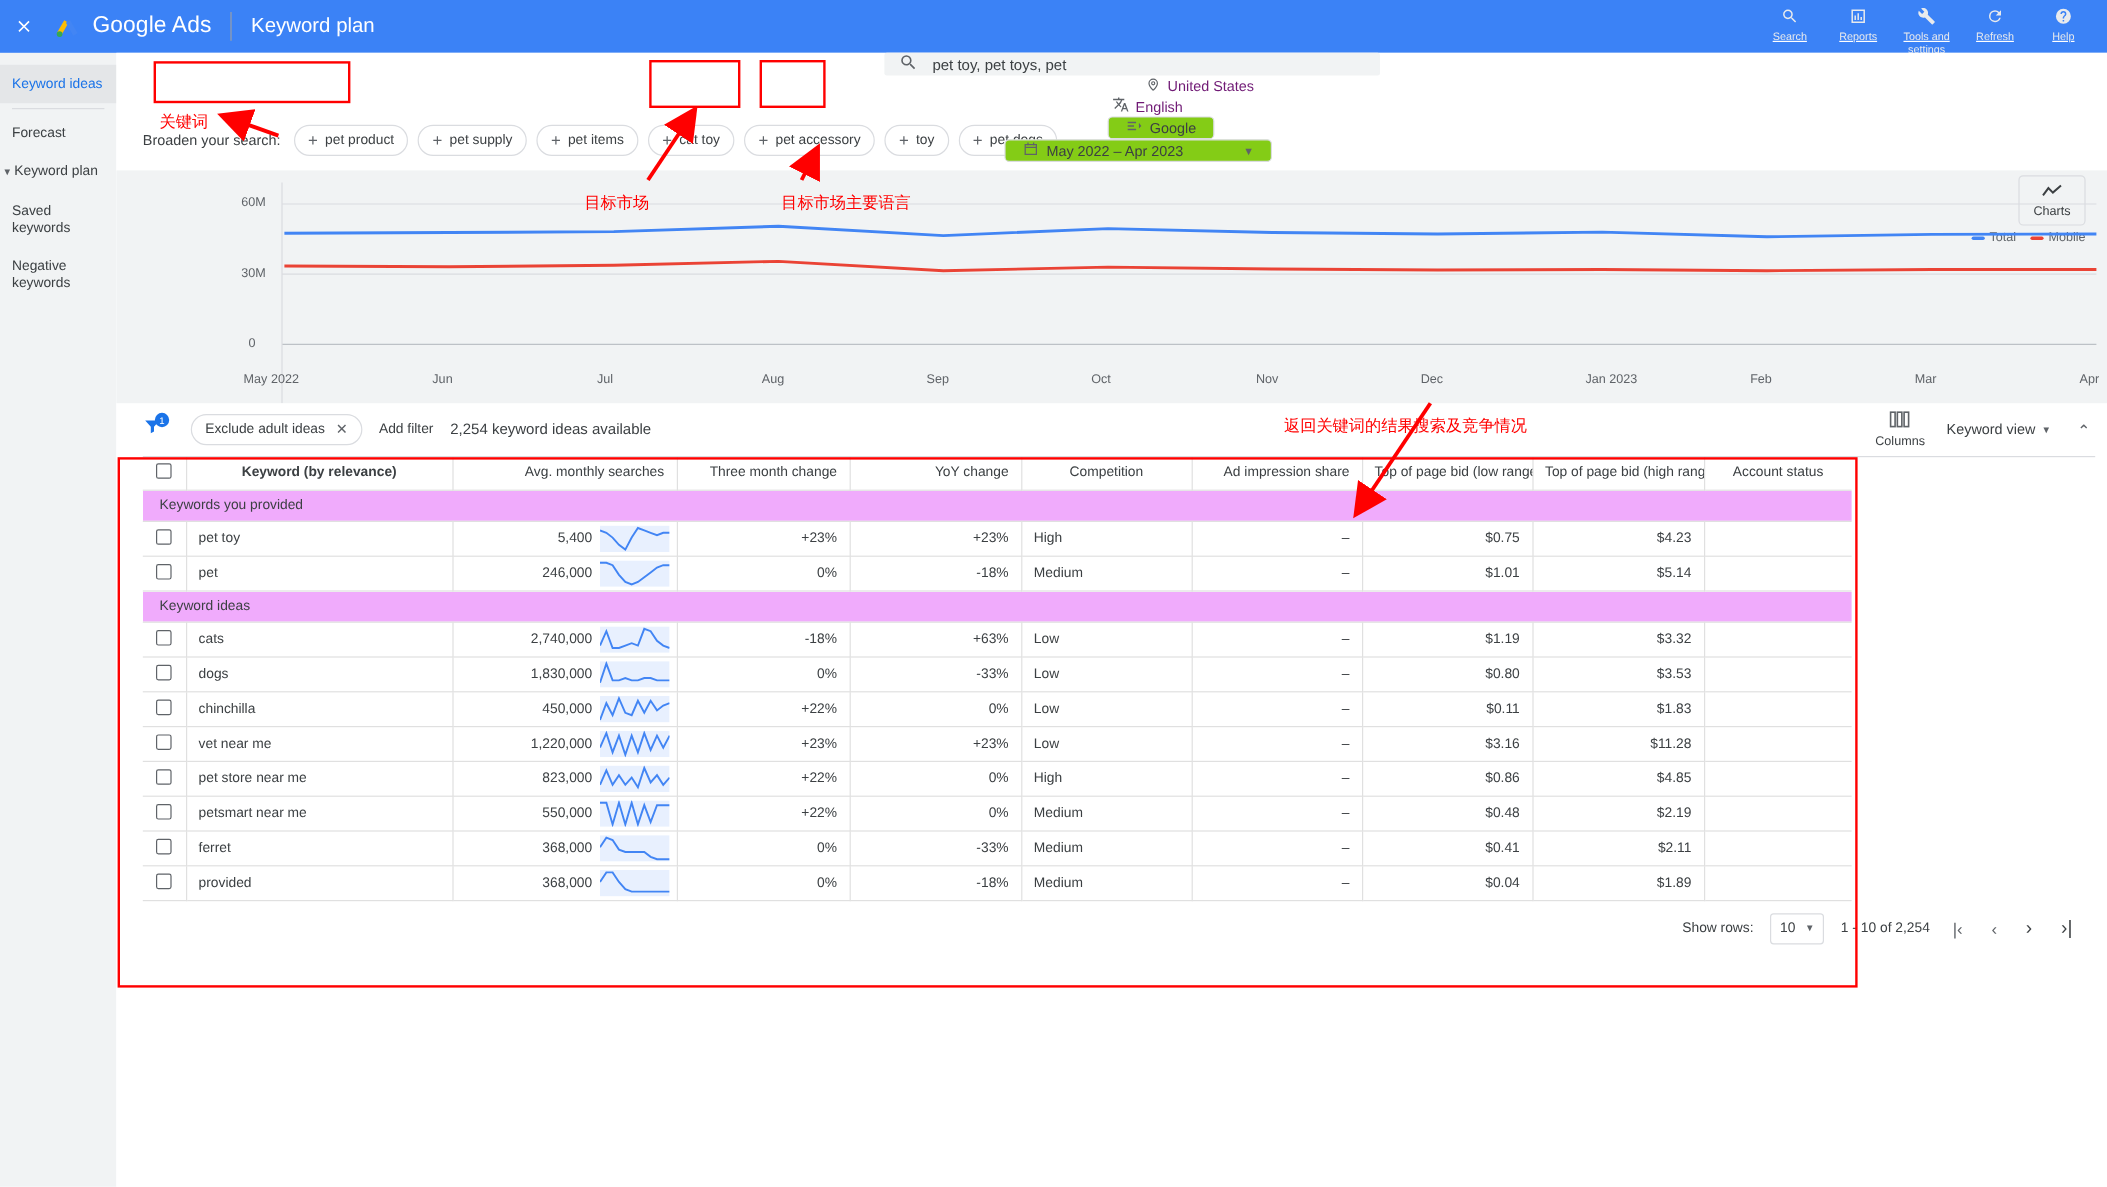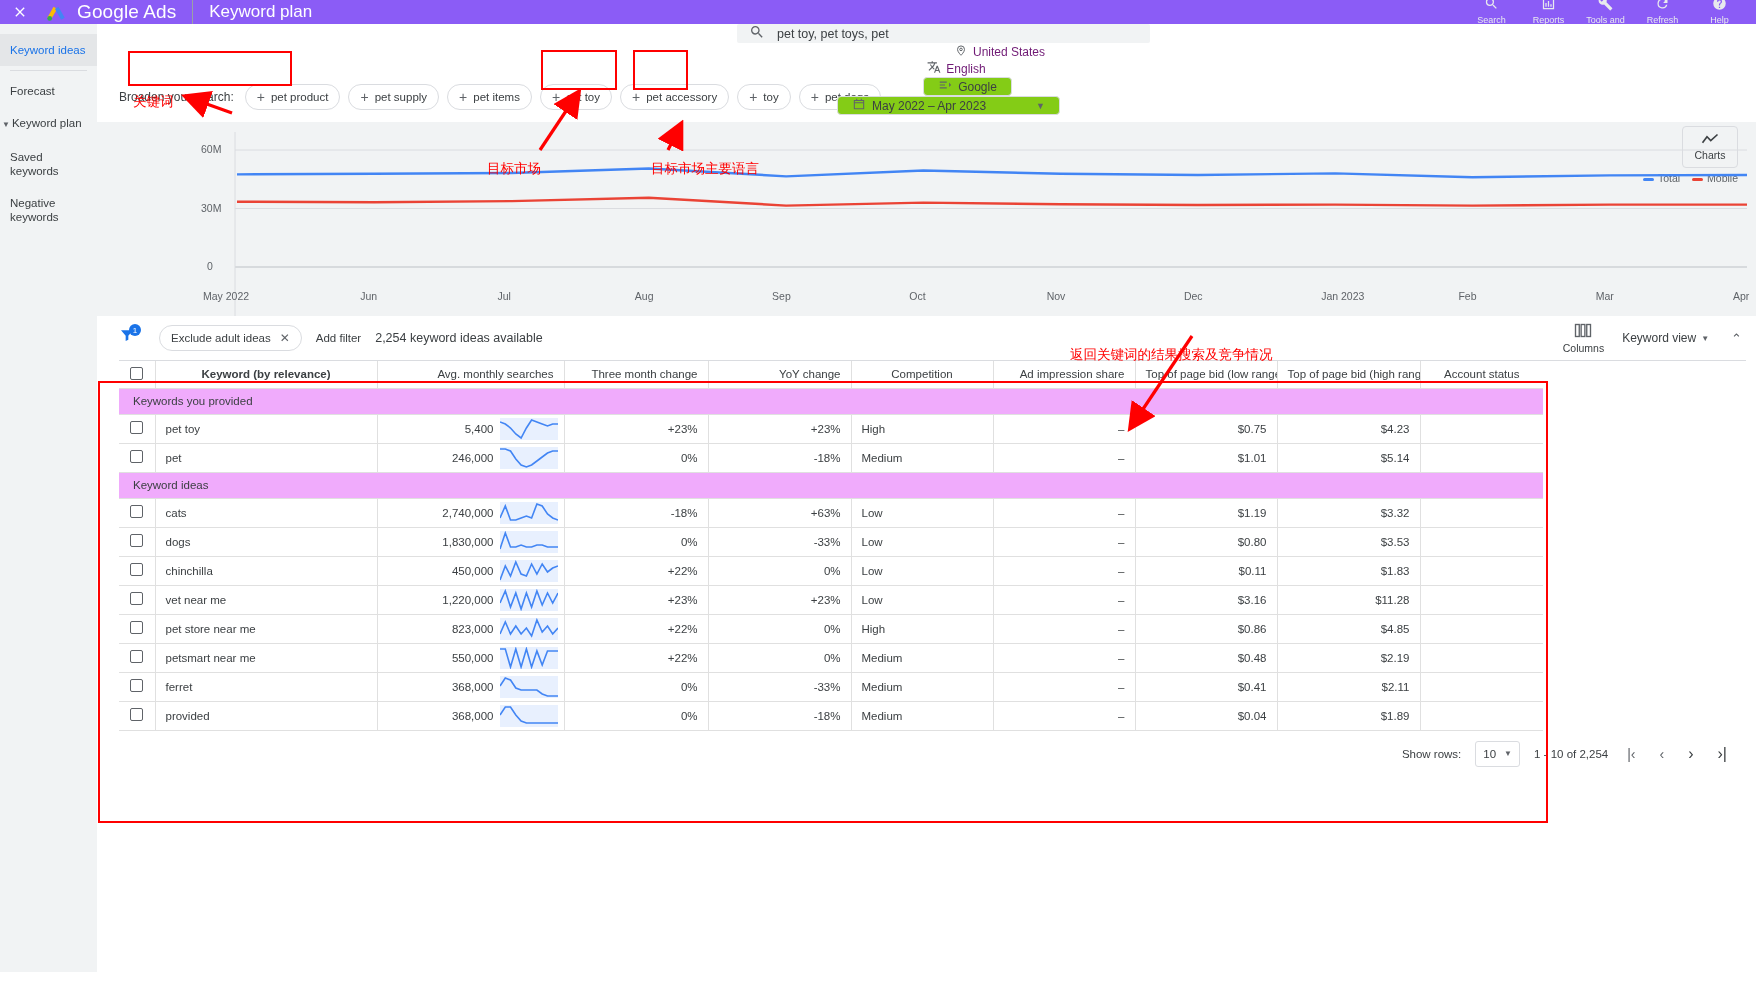--- a/index.html
+++ b/index.html
@@ -6,34 +6,34 @@
   html, body { width:1756px; height:989px; overflow:hidden; }
   body {
     font-family: "Liberation Sans", sans-serif;
     font-size: 12px;
     color: #3c4043;
     background: #fff;
   }
 
   
   .appbar {
-    height: 24px; background:#8b5cf6; color:#fff;
+    height: 44px; background:#3b82f6; color:#fff;
     display:flex; align-items:center; position:relative;
   }
   .appbar-close {
     width:40px; height:41px; display:flex; align-items:center; justify-content:center;
     cursor:pointer;
   }
   .appbar-close svg { width:16px; height:16px; }
   .ads-logo { display:flex; align-items:center; gap:9px; margin-left:4px; }
   .ads-logo-mark { width:24px; height:22px; position:relative; display:block; }
   .ads-title { font-size:19px; letter-spacing:.1px; color:#fff; }
   .appbar-divider { width:1px; height:24px; background:#9aa0a6; margin:0 16px; }
   .plan-title { font-size:17px; color:#fff; font-weight:400; }
-  .appbar-right { margin-left:auto; display:flex; align-items:flex-start; padding-right:8px; height:41px; }
+  .appbar-right { margin-left:auto; display:flex; align-items:flex-start; padding-right:8px; height:41px;text-decoration:underline; }
   .appbar-item {
     width:57px; text-align:center; color:#e8eaed; font-size:9px; line-height:11px;
     padding-top:4px; cursor:pointer; text-decoration:none;
   }
   .appbar-item .ic { display:block; height:18px; margin-bottom:1px; }
   .appbar-item svg { width:15px; height:15px; vertical-align:middle; }
 
   
   .shell { display:flex; height:948px; }
   .sidebar { width:97px; background:#f1f3f4; flex:0 0 97px; padding-top:10px; }

